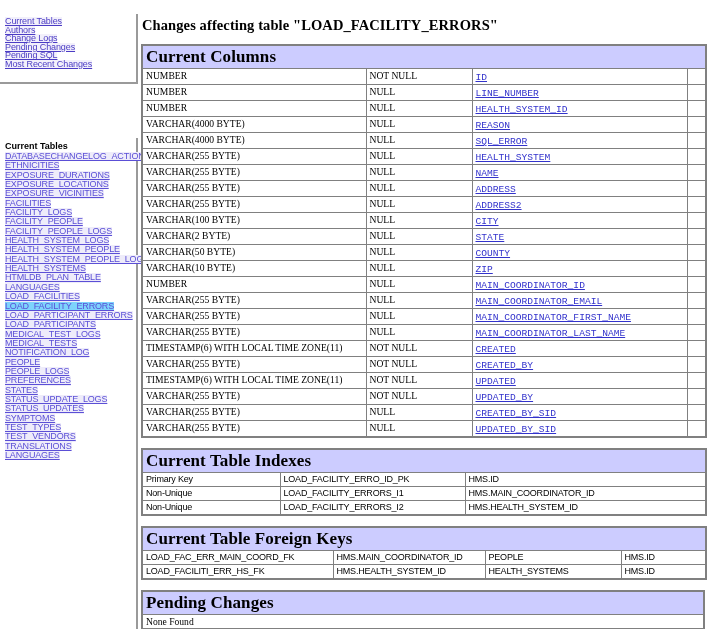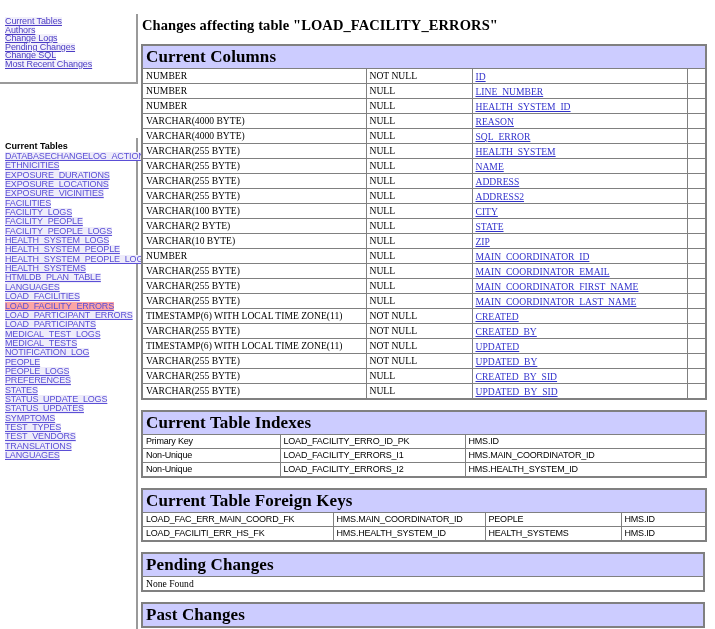--- a/index.html
+++ b/index.html
@@ -89,21 +89,21 @@
     text-decoration: underline;
     font-family: "Liberation Sans", sans-serif;
     font-size: 9px;
     line-height: 9.35px;
     white-space: nowrap;
     letter-spacing: -0.15px;
     background: #eeecfa;
     width: fit-content;
   }
   .table-link.current {
-    background: #fca5a5;
+    background: #7dd3fc;
   }
 
   
   #main {
     position: absolute;
     left: 140px;
     top: 0;
     width: 568px;
     height: 517px;
     box-sizing: border-box;
@@ -151,42 +151,42 @@
   }
   .cell-sans {
     font-family: "Liberation Sans", sans-serif;
     font-size: 9px;
     line-height: 11px;
     letter-spacing: -0.2px;
   }
   a.col-link {
     color: #3333cc;
     text-decoration: underline;
-    font-family: Liberation Serif, serif;
+    font-family: Liberation Mono, monospace;
     font-size: 9.6px;
   }
   .spacer {
     height: 10px;
     line-height: 10px;
     font-size: 1px;
   }
 </style>
 </head>
 <body>
 
 <div id="page">
 
   <div id="left-col">
 
     <div id="quick-links" class="nav-box">
       <a class="nav-link" href="#">Current Tables</a>
       <a class="nav-link" href="#">Authors</a>
       <a class="nav-link" href="#">Change Logs</a>
       <a class="nav-link" href="#">Pending Changes</a>
-      <a class="nav-link" href="#">Change SQL</a>
+      <a class="nav-link" href="#">Pending SQL</a>
       <a class="nav-link" href="#">Most Recent Changes</a>
     </div>
 
     <div id="table-list" class="nav-box">
       <div class="nav-title">Current Tables</div>
       <div id="table-links">
           <a class="table-link" href="#">DATABASECHANGELOG_ACTIONS</a>
           <a class="table-link" href="#">ETHNICITIES</a>
           <a class="table-link" href="#">EXPOSURE_DURATIONS</a>
           <a class="table-link" href="#">EXPOSURE_LOCATIONS</a>
@@ -303,20 +303,26 @@
             <td><a class="col-link" href="#">CITY</a></td>
             <td class="cell-serif">&nbsp;</td>
           </tr>
           <tr>
             <td class="cell-serif">VARCHAR(2 BYTE)</td>
             <td class="cell-serif">NULL</td>
             <td><a class="col-link" href="#">STATE</a></td>
             <td class="cell-serif">&nbsp;</td>
           </tr>
           <tr>
+            <td class="cell-serif">VARCHAR(50 BYTE)</td>
+            <td class="cell-serif">NULL</td>
+            <td><a class="col-link" href="#">COUNTY</a></td>
+            <td class="cell-serif">&nbsp;</td>
+          </tr>
+          <tr>
             <td class="cell-serif">VARCHAR(10 BYTE)</td>
             <td class="cell-serif">NULL</td>
             <td><a class="col-link" href="#">ZIP</a></td>
             <td class="cell-serif">&nbsp;</td>
           </tr>
           <tr>
             <td class="cell-serif">NUMBER</td>
             <td class="cell-serif">NULL</td>
             <td><a class="col-link" href="#">MAIN_COORDINATOR_ID</a></td>
             <td class="cell-serif">&nbsp;</td>

